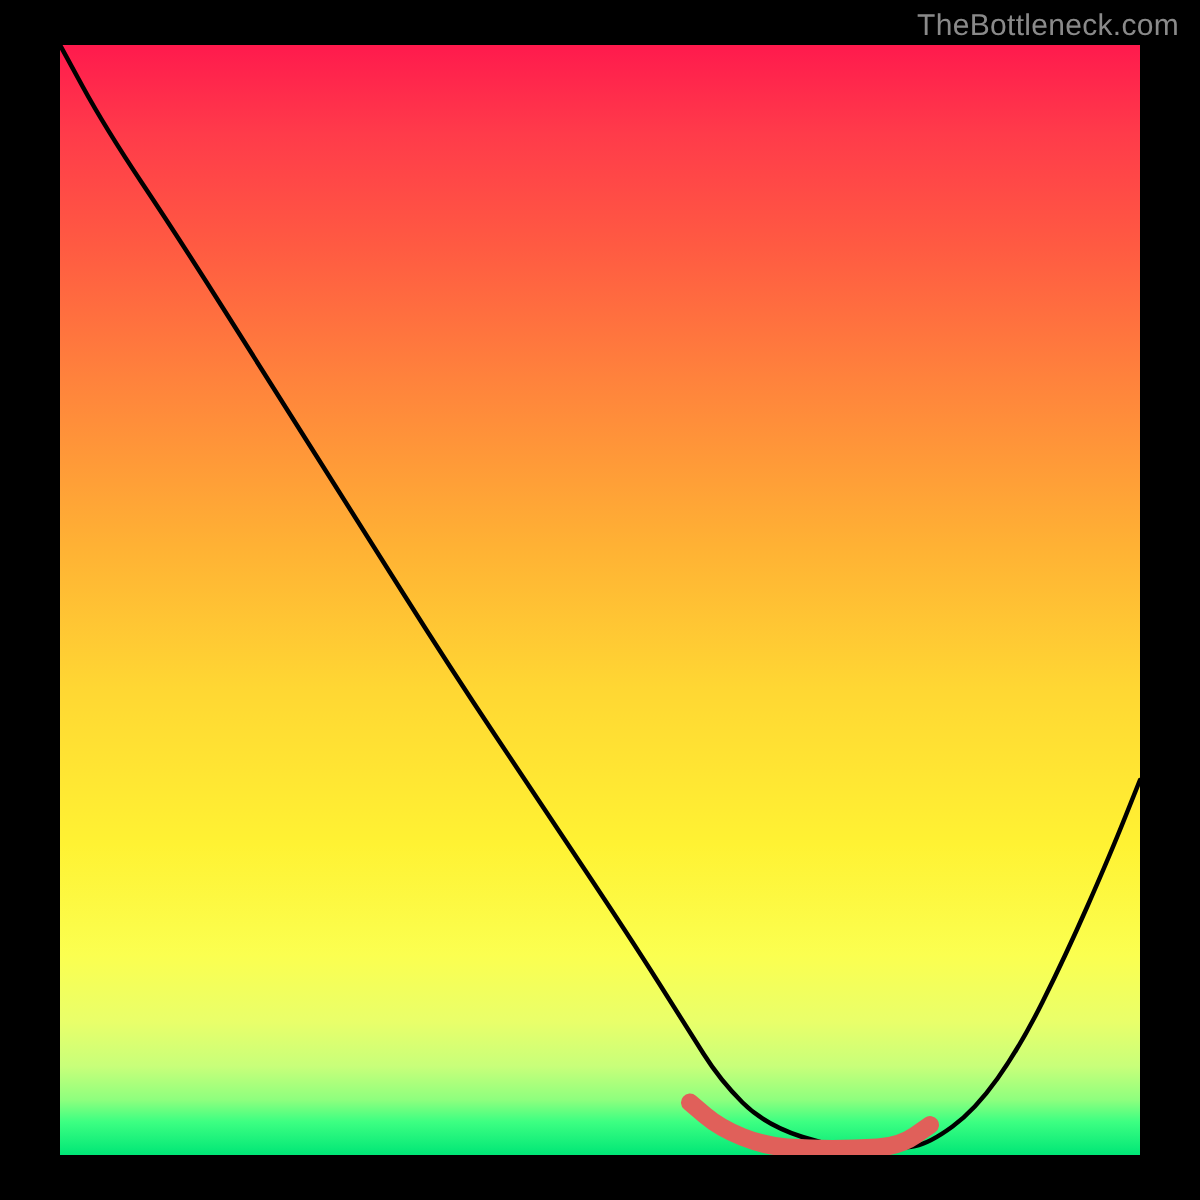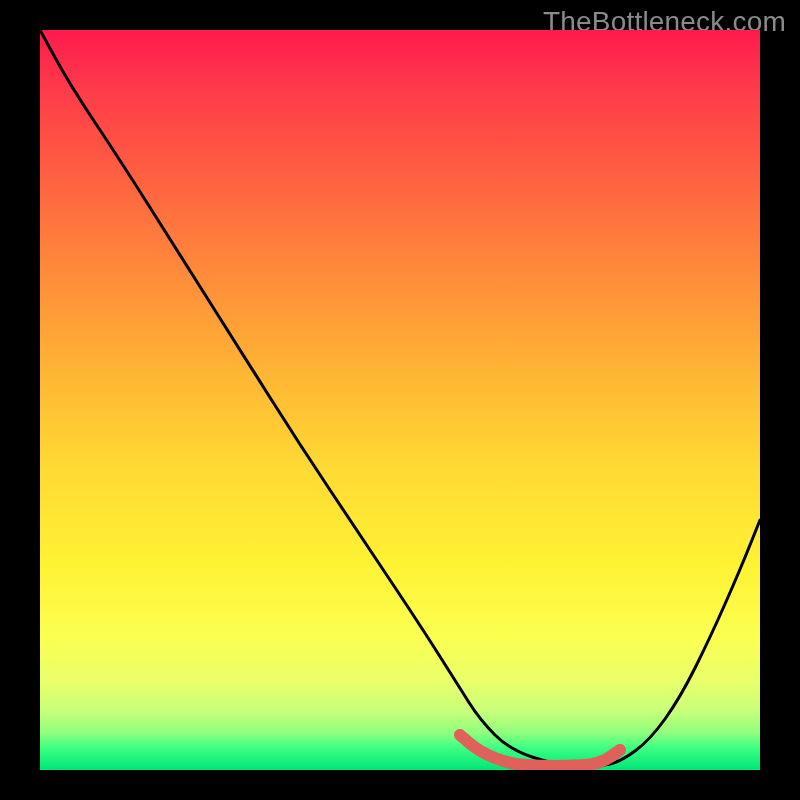--- a/index.html
+++ b/index.html
@@ -56,21 +56,21 @@
     top: 0;
     width: 100%;
     height: 100%;
     pointer-events: none;
   }
   .watermark {
     position: absolute;
     top: 6px;
     right: 14px;
     color: #8a8a8a;
-    font-size: 28px;
+    font-size: 20px;
     letter-spacing: 0.2px;
     font-weight: 400;
   }
 </style>
 </head>
 <body>
 
 <div class="frame">
 
   <div class="watermark">TheBottleneck.com</div>

